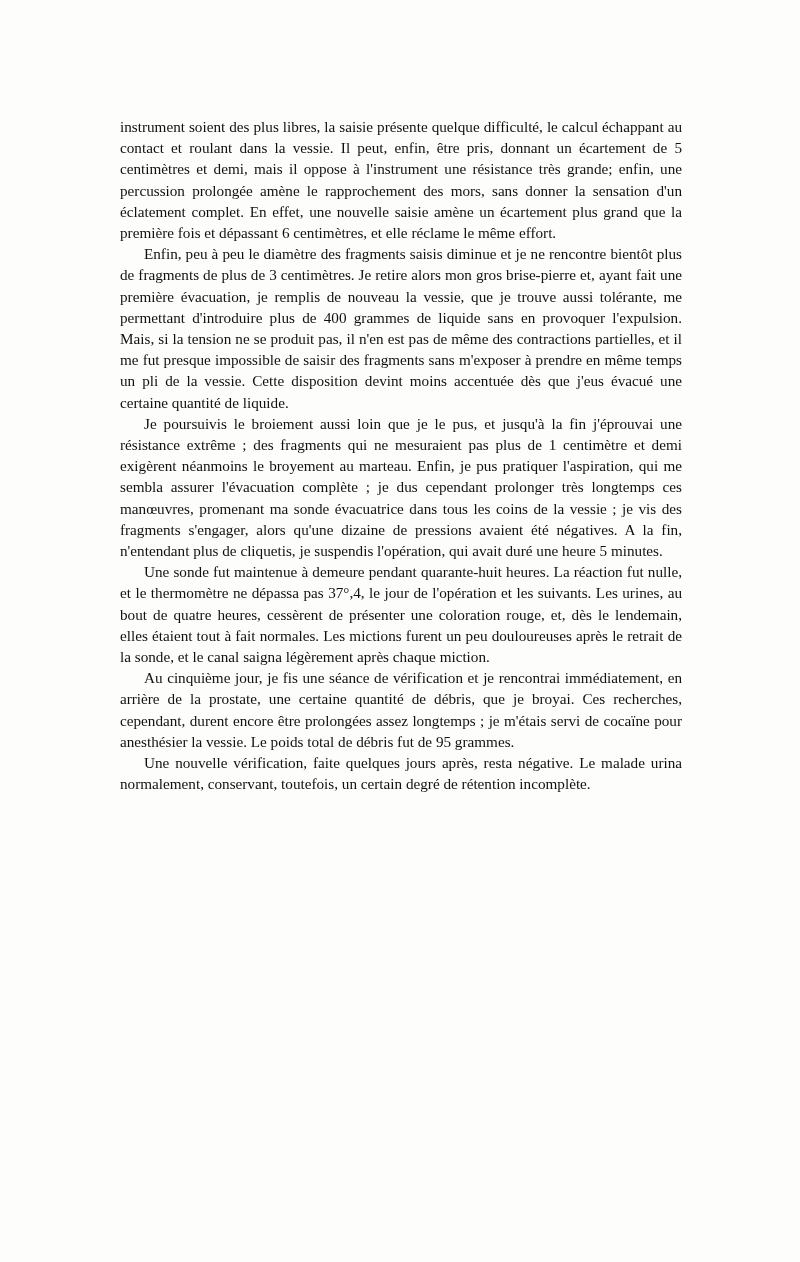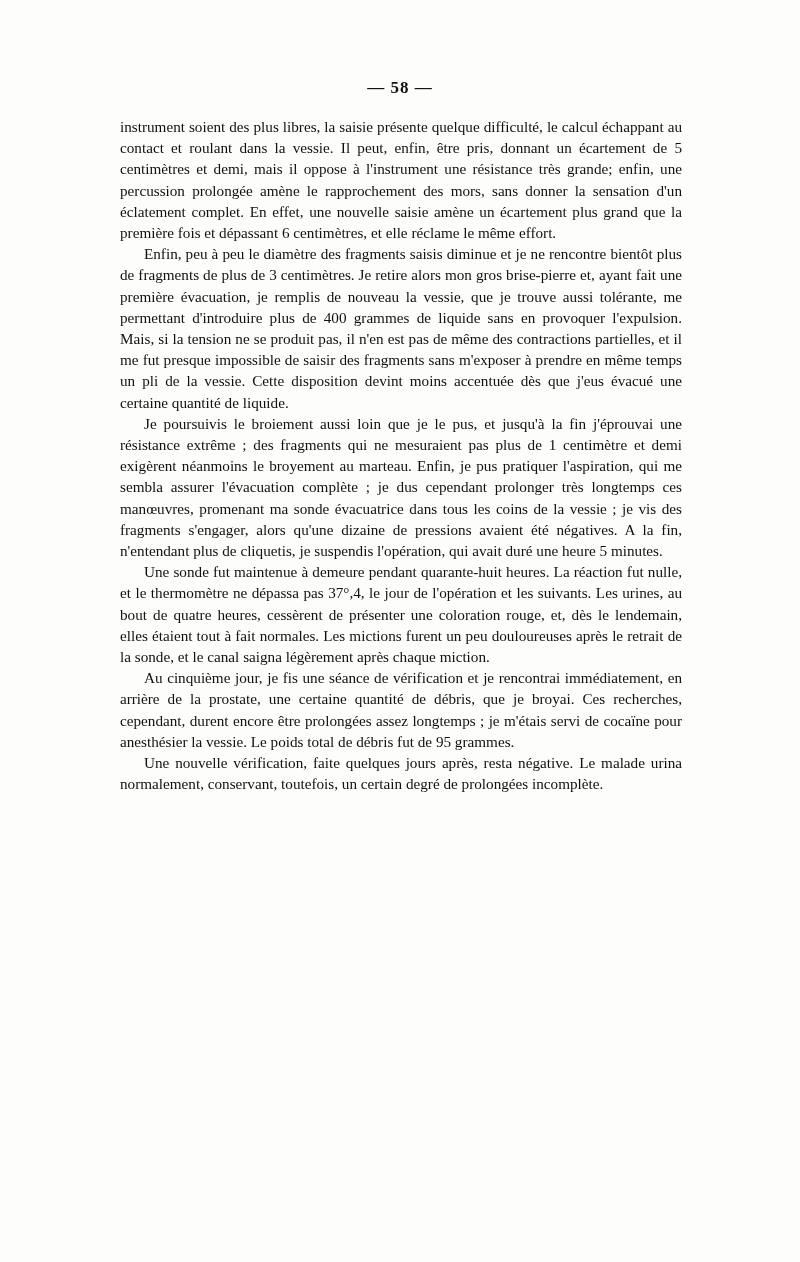--- a/index.html
+++ b/index.html
@@ -55,24 +55,23 @@
   
   .para, .page-number {
     -webkit-font-smoothing: none;
   }
 </style>
 </head>
 <body>
 
 <div class="page">
 
-  <div class="page-number">— 58 —</div>
 
   <div class="body-text">
     <p class="para">instrument soient des plus libres, la saisie présente quelque difficulté, le calcul échappant au contact et roulant dans la vessie. Il peut, enfin, être pris, donnant un écartement de 5 centimètres et demi, mais il oppose à l'instrument une résistance très grande; enfin, une percussion prolongée amène le rapprochement des mors, sans donner la sensation d'un éclatement complet. En effet, une nouvelle saisie amène un écartement plus grand que la première fois et dépassant 6 centimètres, et elle réclame le même effort.</p>
     <p class="para">Enfin, peu à peu le diamètre des fragments saisis diminue et je ne rencontre bientôt plus de fragments de plus de 3 centimètres. Je retire alors mon gros brise-pierre et, ayant fait une première évacuation, je remplis de nouveau la vessie, que je trouve aussi tolérante, me permettant d'introduire plus de 400 grammes de liquide sans en provoquer l'expulsion. Mais, si la tension ne se produit pas, il n'en est pas de même des contractions partielles, et il me fut presque impossible de saisir des fragments sans m'exposer à prendre en même temps un pli de la vessie. Cette disposition devint moins accentuée dès que j'eus évacué une certaine quantité de liquide.</p>
     <p class="para">Je poursuivis le broiement aussi loin que je le pus, et jusqu'à la fin j'éprouvai une résistance extrême ; des fragments qui ne mesuraient pas plus de 1 centimètre et demi exigèrent néanmoins le broyement au marteau. Enfin, je pus pratiquer l'aspiration, qui me sembla assurer l'évacuation complète ; je dus cependant prolonger très longtemps ces manœuvres, promenant ma sonde évacuatrice dans tous les coins de la vessie ; je vis des fragments s'engager, alors qu'une dizaine de pressions avaient été négatives. A la fin, n'entendant plus de cliquetis, je suspendis l'opération, qui avait duré une heure 5 minutes.</p>
     <p class="para">Une sonde fut maintenue à demeure pendant quarante-huit heures. La réaction fut nulle, et le thermomètre ne dépassa pas 37°,4, le jour de l'opération et les suivants. Les urines, au bout de quatre heures, cessèrent de présenter une coloration rouge, et, dès le lendemain, elles étaient tout à fait normales. Les mictions furent un peu douloureuses après le retrait de la sonde, et le canal saigna légèrement après chaque miction.</p>
     <p class="para">Au cinquième jour, je fis une séance de vérification et je rencontrai immédiatement, en arrière de la prostate, une certaine quantité de débris, que je broyai. Ces recherches, cependant, durent encore être prolongées assez longtemps ; je m'étais servi de cocaïne pour anesthésier la vessie. Le poids total de débris fut de 95 grammes.</p>
-    <p class="para">Une nouvelle vérification, faite quelques jours après, resta négative. Le malade urina normalement, conservant, toutefois, un certain degré de prolongées incomplète.</p>
+    <p class="para">Une nouvelle vérification, faite quelques jours après, resta négative. Le malade urina normalement, conservant, toutefois, un certain degré de rétention incomplète.</p>
   </div>
 
 </div>
 
 </body></html>

